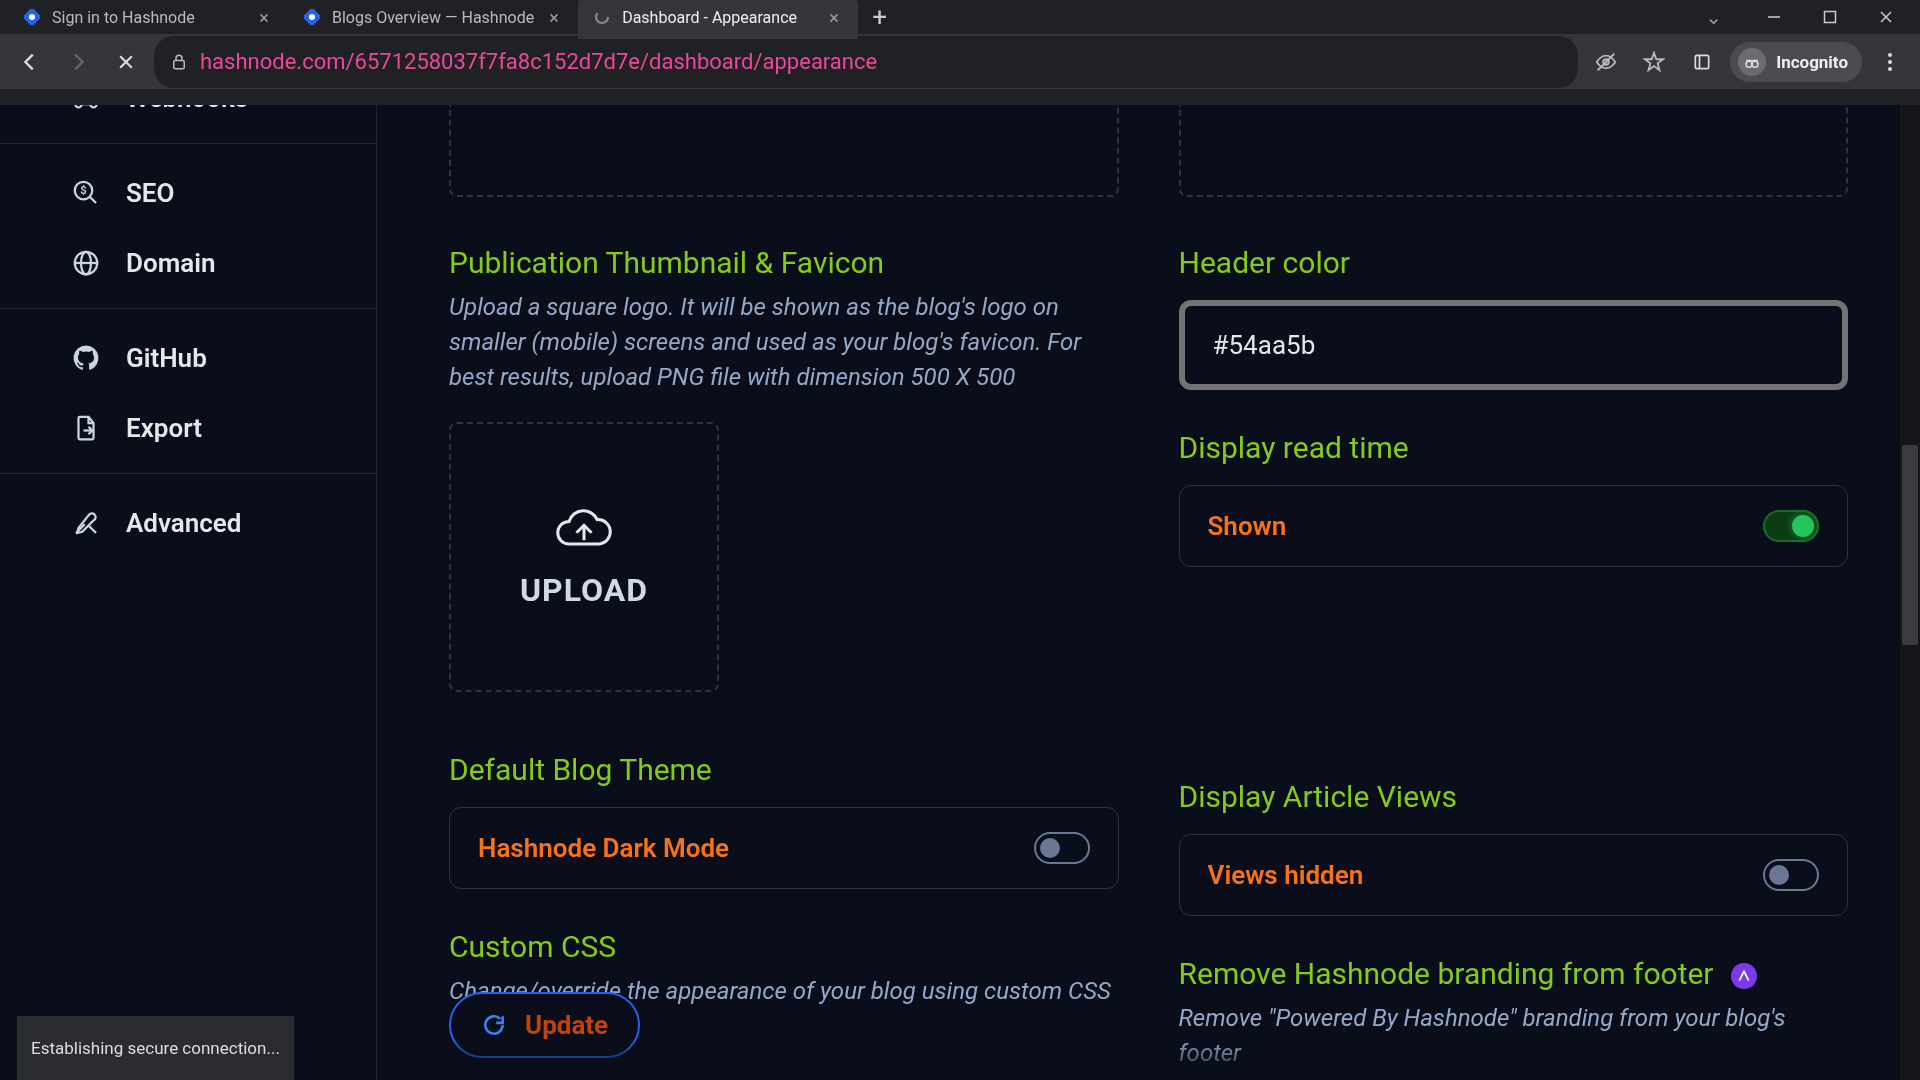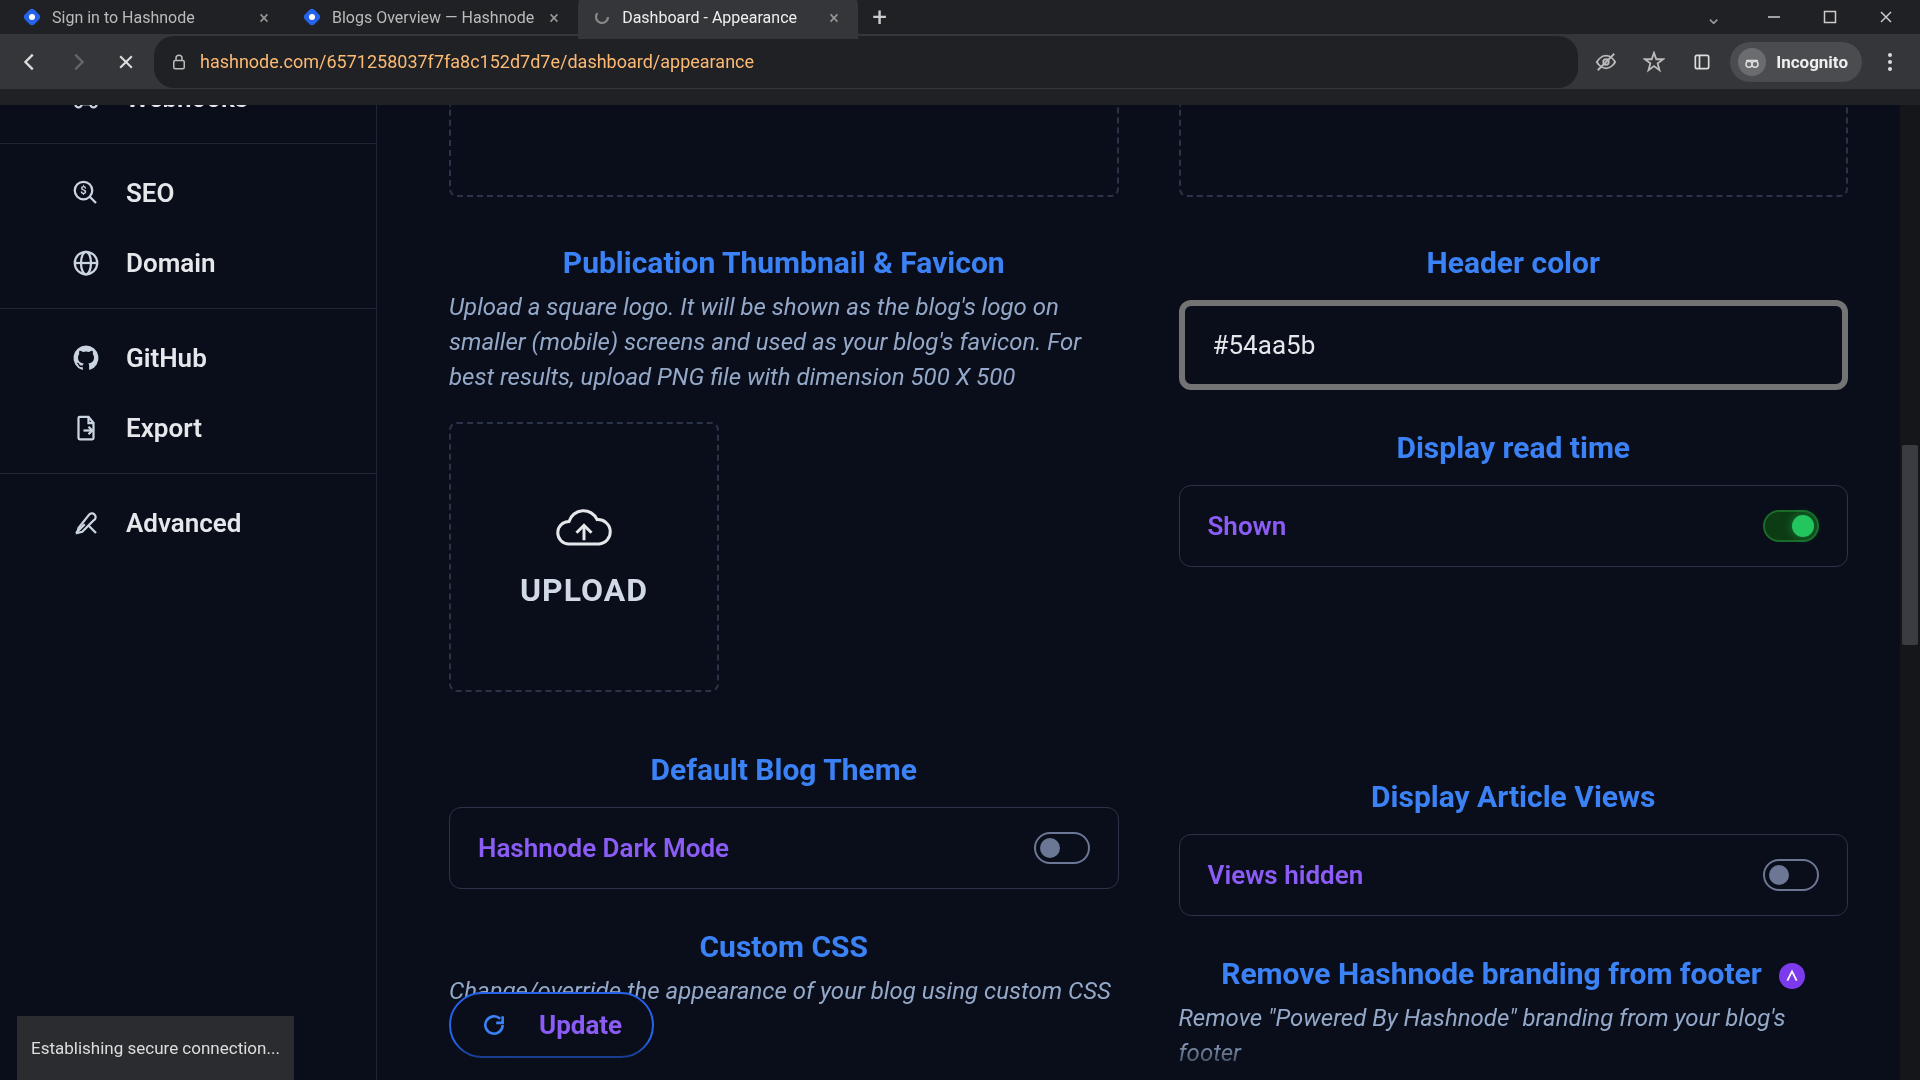--- a/index.html
+++ b/index.html
@@ -108,22 +108,22 @@
     .nav-btn.disabled { color: #666; }
     .address-bar {
       flex: 1;
       height: 52px;
       background: #202124;
       border-radius: 20px;
       display: flex;
       align-items: center;
       padding: 0 16px;
       gap: 12px;
-      color: #fdba74;
-      font-size: 18px;
+      color: #ec4899;
+      font-size: 22px;
     }
     .address-text { flex: 1; }
     .toolbar-right {
       display: flex;
       align-items: center;
       gap: 8px;
     }
     .tb-icon {
       width: 40px;
       height: 40px;
@@ -197,24 +197,23 @@
       overflow: hidden;
       position: relative;
     }
     .two-col {
       display: flex;
       gap: 60px;
     }
     .col { flex: 1; min-width: 0; }
     .section-title {
       font-size: 30px;
-      font-weight: 700;
-      color: #3b82f6;
+      font-weight: 400;
+      color: #84cc16;
       margin-bottom: 10px;
-      text-align: center;
     }
     .section-desc {
       font-size: 24px;
       font-style: italic;
       color: #94a9c9;
       line-height: 1.45;
     }
     .dashed-box {
       border: 2px dashed #2a3347;
       border-radius: 8px;
@@ -268,21 +267,21 @@
       border-radius: 12px;
       padding: 24px 28px;
       display: flex;
       align-items: center;
       justify-content: space-between;
       margin-top: 20px;
     }
     .toggle-label {
       font-size: 26px;
       font-weight: 600;
-      color: #8b5cf6;
+      color: #f97316;
     }
     .toggle {
       width: 56px;
       height: 32px;
       border-radius: 16px;
       position: relative;
       cursor: pointer;
     }
     .toggle.off {
       border: 2px solid #6b7794;
@@ -329,24 +328,24 @@
     }
     .update-btn {
       position: absolute;
       left: 72px;
       bottom: 22px;
       border: 2px solid #2563eb;
       border-radius: 999px;
       padding: 16px 30px;
       display: flex;
       align-items: center;
-      gap: 32px;
+      gap: 18px;
       font-size: 26px;
       font-weight: 700;
-      color: #8b5cf6;
+      color: #c2410c;
       cursor: pointer;
       background: #0a0e1a;
     }
     .status-bar {
       position: absolute;
       left: 17px;
       bottom: 0;
       background: #2b2c30;
       color: #ddd;
       font-size: 17px;

